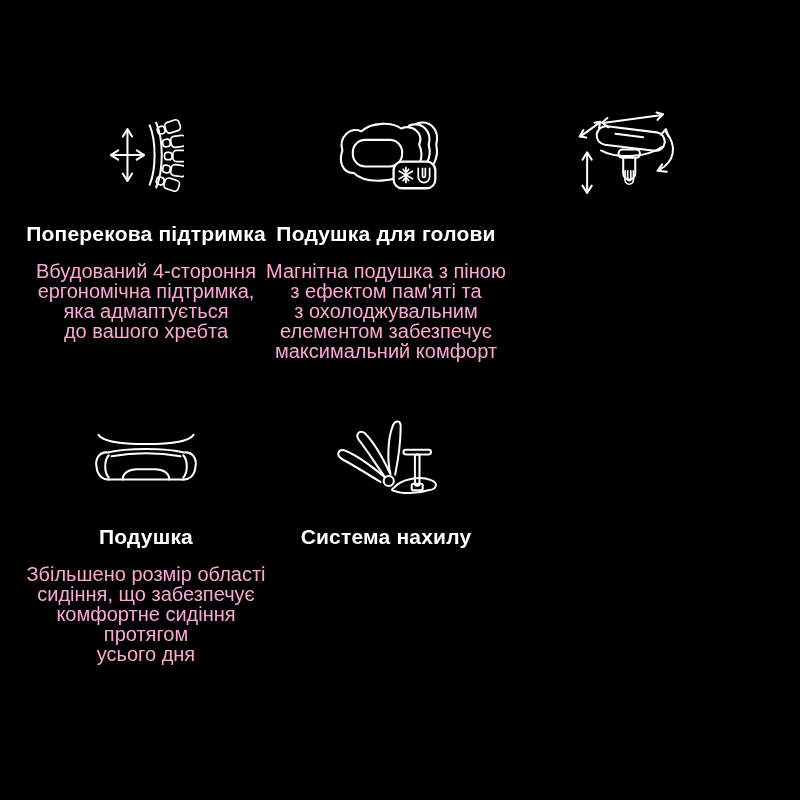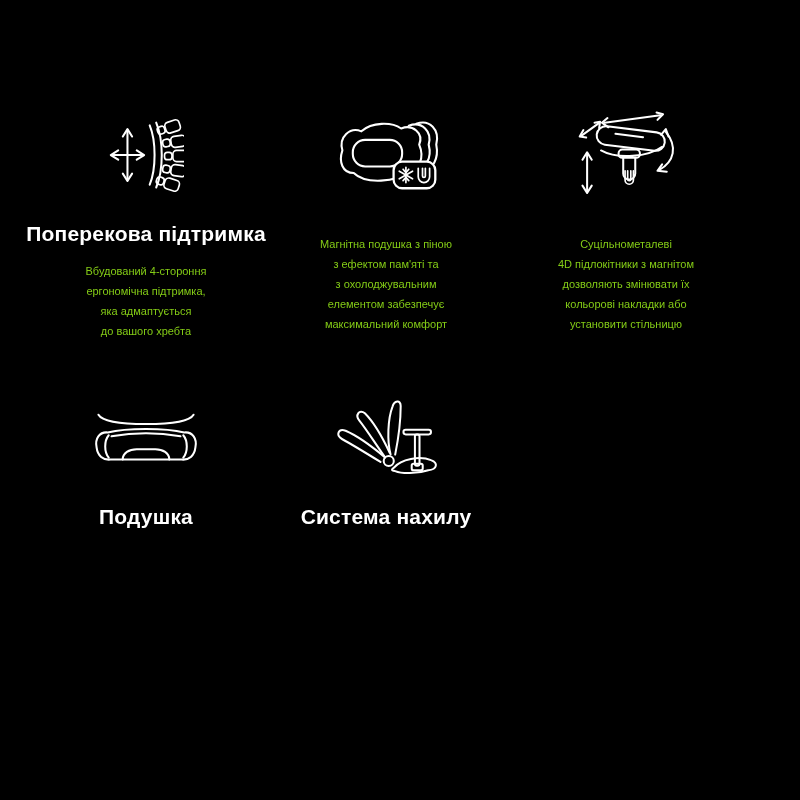--- a/index.html
+++ b/index.html
@@ -39,24 +39,24 @@
   .feature-title {
     font-size: 21px;
     line-height: 27px;
     font-weight: 700;
     color: #ffffff;
     letter-spacing: 0.2px;
     white-space: nowrap;
   }
   .feature-desc {
     margin-top: 14px;
-    font-size: 11px;
+    font-size: 20px;
     line-height: 20px;
     font-weight: 400;
-    color: #84cc16;
+    color: #f9a8d4;
     white-space: pre-line;
   }
   .stroke {
     fill: none;
     stroke: #ffffff;
     stroke-width: 2.2;
     stroke-linecap: round;
     stroke-linejoin: round;
   }
   .stroke-thin {
@@ -135,20 +135,21 @@
           <path d="M79,52 V68"></path>
           <path d="M72,56 L86,64"></path>
           <path d="M86,56 L72,64"></path>
           <path d="M76,54 L79,57.5 L82,54"></path>
           <path d="M76,66 L79,62.5 L82,66"></path>
           <path d="M92,53 V62 A6,6 0 0 0 104,62 V53"></path>
           <path d="M96.5,53 V61 A1.5,1.5 0 0 0 99.5,61 V53"></path>
         </g>
       </svg>
     </div>
+    <div class="feature-title">Подушка для голови</div>
     <div class="feature-desc">Магнітна подушка з піною
 з ефектом пам'яті та
 з охолоджувальним
 елементом забезпечує
 максимальний комфорт</div>
   </div>
 
   <div class="feature-card">
     <div class="icon-box">
       <svg width="100" height="94" viewBox="0 0 108 96">
@@ -172,42 +173,41 @@
           <path d="M98,65 L88,64 L93,57"></path>
           <rect x="46" y="41" width="23" height="9" rx="4"></rect>
           <path d="M51,50 V67 a6.5,6.5 0 0 0 13,0 V50"></path>
         </g>
         <g class="stroke-thin">
           <path d="M53,64 V74 a4.5,4.5 0 0 0 9,0 V64"></path>
           <path d="M55.8,64 V73 a1.7,1.7 0 0 0 3.4,0 V64"></path>
         </g>
       </svg>
     </div>
-    <div class="feature-desc">Суцільнометалеві
-4D підлокітники з магнітом
-дозволяють змінювати їх
-кольорові накладки або
-установити стільницю</div>
   </div>
 
 
   <div class="feature-card">
     <div class="icon-box">
       <svg width="110" height="56" viewBox="0 0 118 58">
         <g class="stroke">
           <path d="M8,3 C12,10 32,13 59,13 C86,13 106,10 110,3"></path>
           <path d="M18,22 C9,21 4,29 6,38 C7,47 13,52 21,51 L97,51 C105,52 111,47 112,38 C114,29 109,21 100,22 C80,17 38,17 18,22 Z"></path>
           <path d="M22,26 C45,22 73,22 96,26"></path>
           <path d="M19,25 C14,31 14,43 19,49"></path>
           <path d="M99,25 C104,31 104,43 99,49"></path>
           <path d="M34,51 C34,44 41,40 49,40 L69,40 C77,40 84,44 84,51"></path>
         </g>
       </svg>
     </div>
     <div class="feature-title">Подушка</div>
+    <div class="feature-desc">Збільшено розмір області
+сидіння, що забезпечує
+комфортне сидіння протягом
+усього дня</div>
   </div>
 
   <div class="feature-card">
     <div class="icon-box">
       <svg width="112" height="88" viewBox="0 0 122 92">
         <g class="stroke">
           <path d="M66,63 C62,48 63,24 68,11 C70,4 77,3 77,10 C77,26 74,48 71,63"></path>
           <path d="M60,66 C50,52 40,36 32,26 C27,20 32,13 38,18 C48,28 58,46 65,61"></path>
           <path d="M55,71 C42,63 24,52 13,46 C6,42 9,34 17,37 C31,43 48,56 60,66"></path>
           <circle cx="64" cy="70" r="5.5"></circle>

